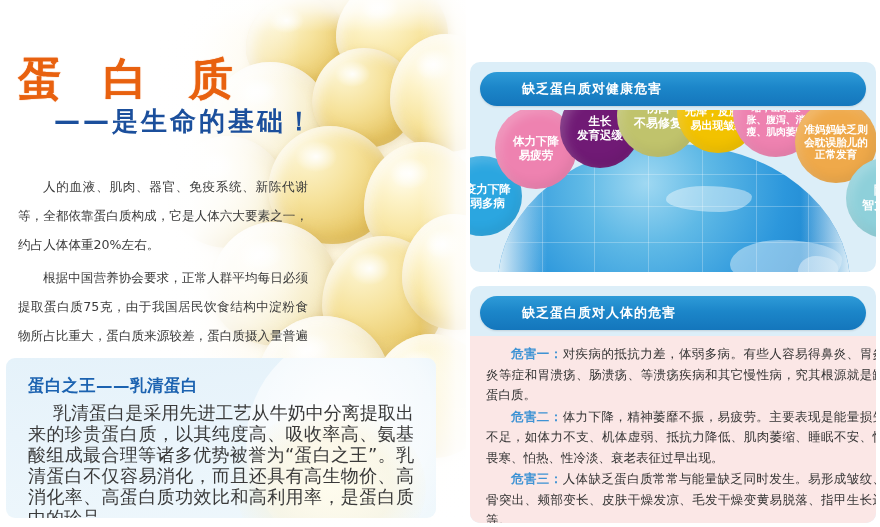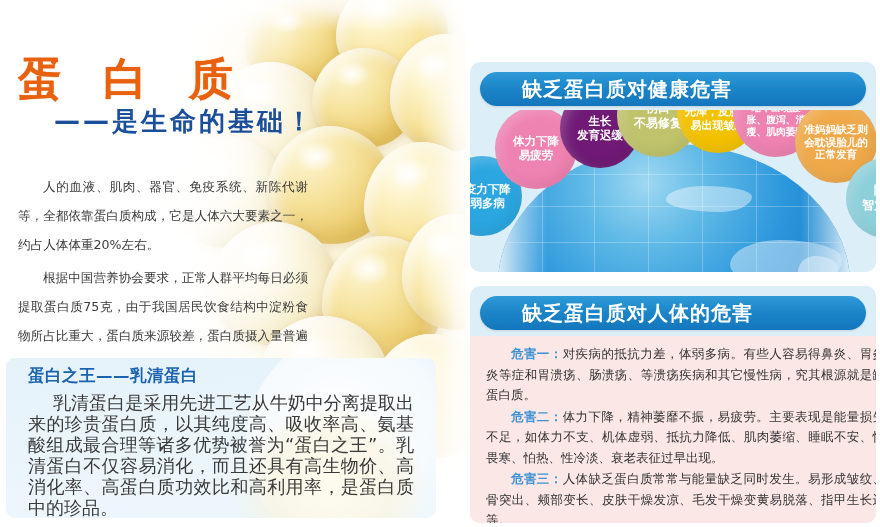--- a/index.html
+++ b/index.html
@@ -112,21 +112,21 @@
     position: absolute; right: -40px; top: -30px;
     width: 230px; height: 230px; border-radius: 50%;
     background: radial-gradient(circle at 40% 40%, rgba(255,255,255,0.95) 0%, rgba(255,255,255,0.55) 48%, rgba(255,255,255,0) 72%);
   }
   #whey-card .milk-swirl2 {
     position: absolute; right: 10px; bottom: -50px;
     width: 190px; height: 160px; border-radius: 50%;
     background: radial-gradient(ellipse at center, rgba(255,252,236,0.9) 0%, rgba(250,240,205,0.45) 45%, rgba(255,255,255,0) 75%);
   }
   #whey-title {
-    position: relative; margin: 7px 0 0 22px;
+    position: relative; margin: 17px 0 0 22px;
     font-size: 16.5px; font-weight: bold; color: #1B62B0; letter-spacing: 0.5px;
   }
   #whey-body {
     position: relative; margin: 5px 22px 0 22px;
     font-size: 18px; line-height: 21px; color: #3A3A3A;
     text-indent: 25px; text-align: justify;
   }
 
   
   #right-col {
@@ -147,21 +147,21 @@
   .panel-header {
     margin: 10px 10px 0 10px;
     height: 34px;
     border-radius: 17px;
     background: linear-gradient(180deg, #2E9BD8 0%, #1C86C9 45%, #1476BC 100%);
     display: flex; align-items: center;
     padding-left: 18px;
     box-shadow: 0 1px 2px rgba(0,0,0,0.12);
   }
   .panel-header span {
-    color: #ffffff; font-size: 20px; font-weight: bold; letter-spacing: 1px; padding-left: 24px;
+    color: #ffffff; font-size: 13px; font-weight: bold; letter-spacing: 1px; padding-left: 24px;
   }
 
   
   #bubble-stage {
     position: absolute; left: 0; top: 48px;
     width: 406px; height: 162px;
     overflow: hidden;
   }
   #globe {
     position: absolute; left: 28px; top: 34px;

